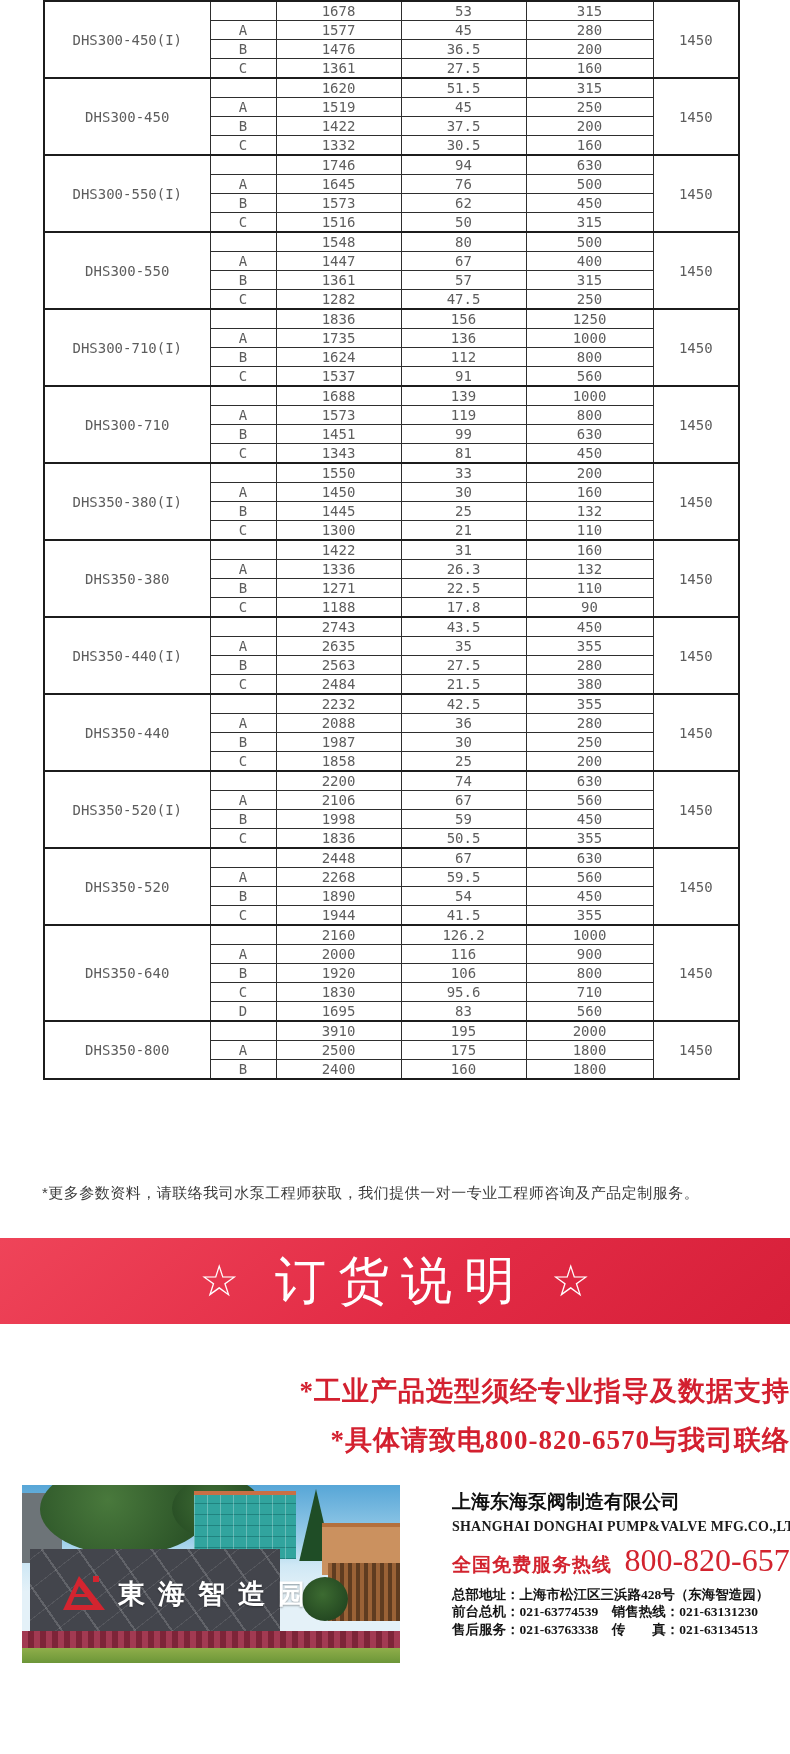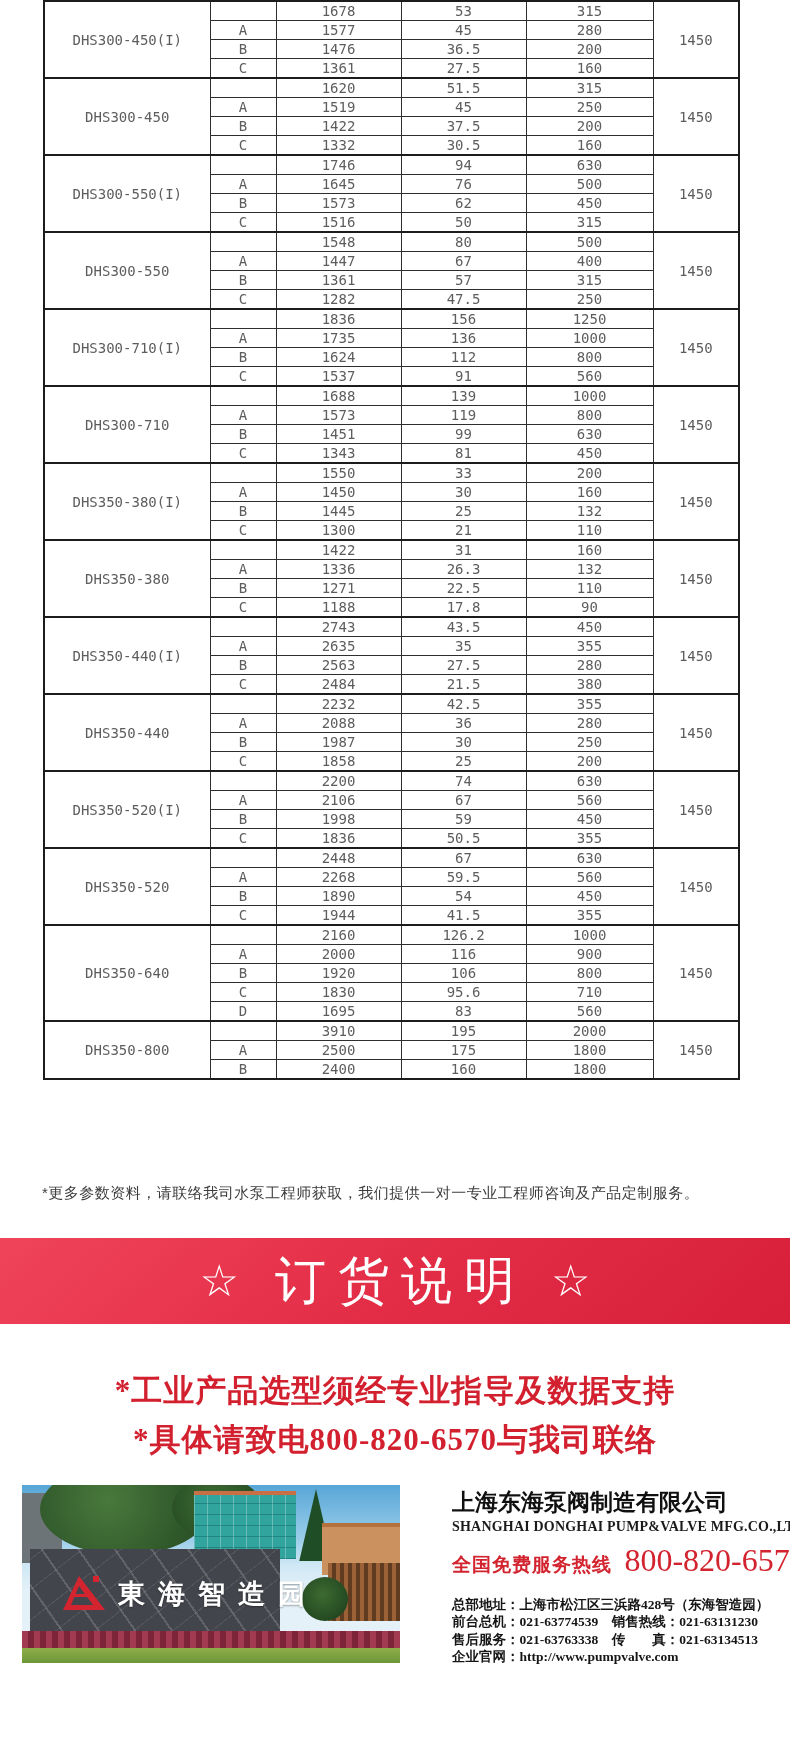--- a/index.html
+++ b/index.html
@@ -21,22 +21,22 @@
         letter-spacing:.5px;margin-top:43px;}
 
   
   .banner{position:absolute;left:0;top:1238px;width:790px;height:86px;
           background:linear-gradient(140deg,#ef4459 0%,#e22b45 55%,#d71f39 100%);
           display:flex;align-items:center;justify-content:center;gap:24px;color:#fff;}
   .banner .star{font-size:44px;line-height:1;font-weight:400;}
   .banner .title{font-size:51px;font-weight:400;letter-spacing:12px;padding-left:12px;}
 
   
-  .warn{position:absolute;left:0;width:790px;text-align:center;color:#d3202f;
-        font-family:"Liberation Serif",serif;font-weight:bold;font-size:31px;line-height:38px;
+  .warn{position:absolute;left:0;width:790px;text-align:right;color:#d3202f;
+        font-family:"Liberation Serif",serif;font-weight:bold;font-size:27px;line-height:38px;
         letter-spacing:1px;}
   .warn-1{top:1372px;} .warn-2{top:1421px;}
 
   
   .photo{position:absolute;left:22px;top:1485px;width:378px;height:178px;overflow:hidden;
          background:linear-gradient(#57a6d7 0%,#9fd0ea 32%,#cfe8f5 45%,#e4f1f8 60%);}
   .ph-bld-left{position:absolute;left:0;top:8px;width:40px;height:70px;background:#6d7478;}
   .ph-tree1{position:absolute;left:18px;top:-22px;width:170px;height:92px;border-radius:50%;
             background:radial-gradient(circle at 40% 40%,#49793c,#2c5428 75%);}
   .ph-tree2{position:absolute;left:150px;top:-8px;width:90px;height:62px;border-radius:50%;
@@ -59,29 +59,29 @@
            display:flex;align-items:center;}
   .ph-logo{margin-left:32px;flex:0 0 auto;}
   .ph-sign{color:#ffffff;font-size:27px;font-weight:600;letter-spacing:13px;margin-left:12px;
            white-space:nowrap;text-shadow:0 1px 2px rgba(0,0,0,.35);}
   .ph-hedge{position:absolute;left:0;bottom:13px;width:100%;height:19px;
             background:repeating-linear-gradient(90deg,#a23a52 0 6px,#7d2438 6px 12px);}
   .ph-grass{position:absolute;left:0;bottom:0;width:100%;height:15px;
             background:linear-gradient(#8fae4a,#6c9638);}
 
   .company{position:absolute;left:452px;top:1488px;width:330px;}
-  .co-name{font-size:23px;font-weight:900;color:#101010;letter-spacing:0;line-height:28px;
+  .co-name{font-size:19px;font-weight:900;color:#101010;letter-spacing:0;line-height:28px;
            white-space:nowrap;}
   .co-en{font-family:"Liberation Serif",serif;font-weight:bold;font-size:14px;color:#1b1b1b;
          letter-spacing:.2px;white-space:nowrap;margin-top:3px;}
   .co-hotline{margin-top:7px;color:#d2232e;white-space:nowrap;}
   .co-hotline .hl-label{font-size:19px;font-weight:900;letter-spacing:1px;}
   .co-hotline .hl-num{font-family:"Liberation Serif",serif;font-weight:normal;font-size:32px;
                       margin-left:8px;}
-  .co-details{margin-top:17px;}
+  .co-details{margin-top:7px;}
   .co-line{font-family:"Liberation Serif",serif;font-weight:bold;font-size:13.5px;color:#151515;
            line-height:17.4px;white-space:nowrap;}
 </style>
 </head>
 <body>
 
 <div class="page">
 
   <table class="spec-table">
     <colgroup>
@@ -499,17 +499,16 @@
     <div class="co-name">上海东海泵阀制造有限公司</div>
     <div class="co-en">SHANGHAI DONGHAI PUMP&amp;VALVE MFG.CO.,LTD.</div>
     <div class="co-hotline">
       <span class="hl-label">全国免费服务热线</span>
       <span class="hl-num">800-820-6570</span>
     </div>
     <div class="co-details">
         <div class="co-line">总部地址：上海市松江区三浜路428号（东海智造园）</div>
         <div class="co-line">前台总机：021-63774539　销售热线：021-63131230</div>
         <div class="co-line">售后服务：021-63763338　传　　真：021-63134513</div>
-        <div class="co-line">企业官网：http://www.pumpvalve.com</div>
       </div>
   </div>
 
 </div>
 
 </body></html>

